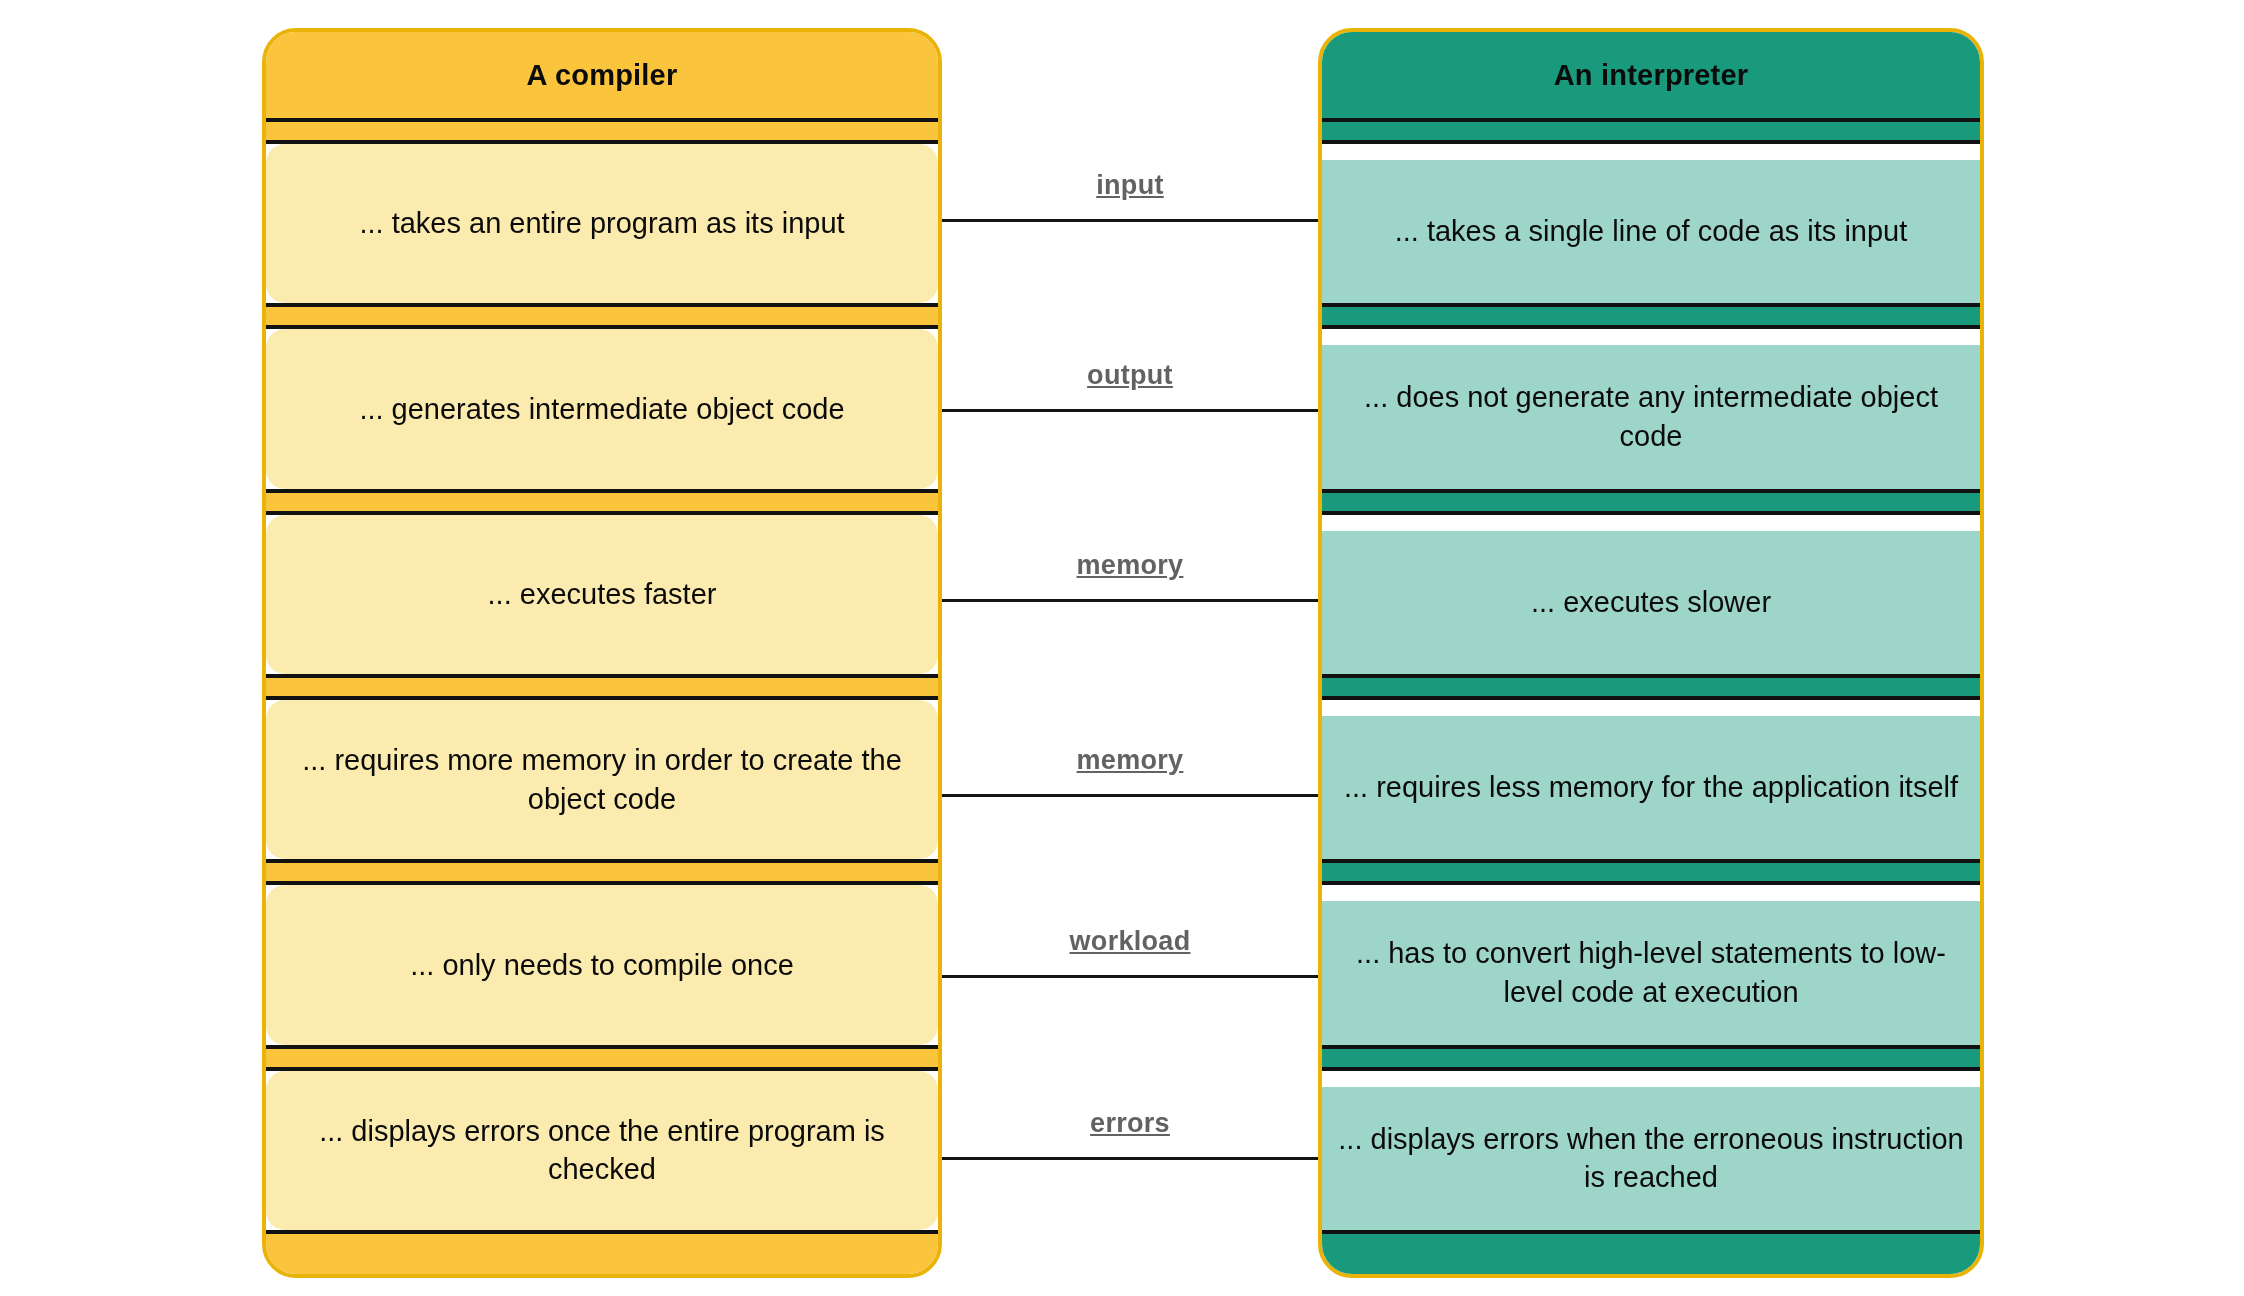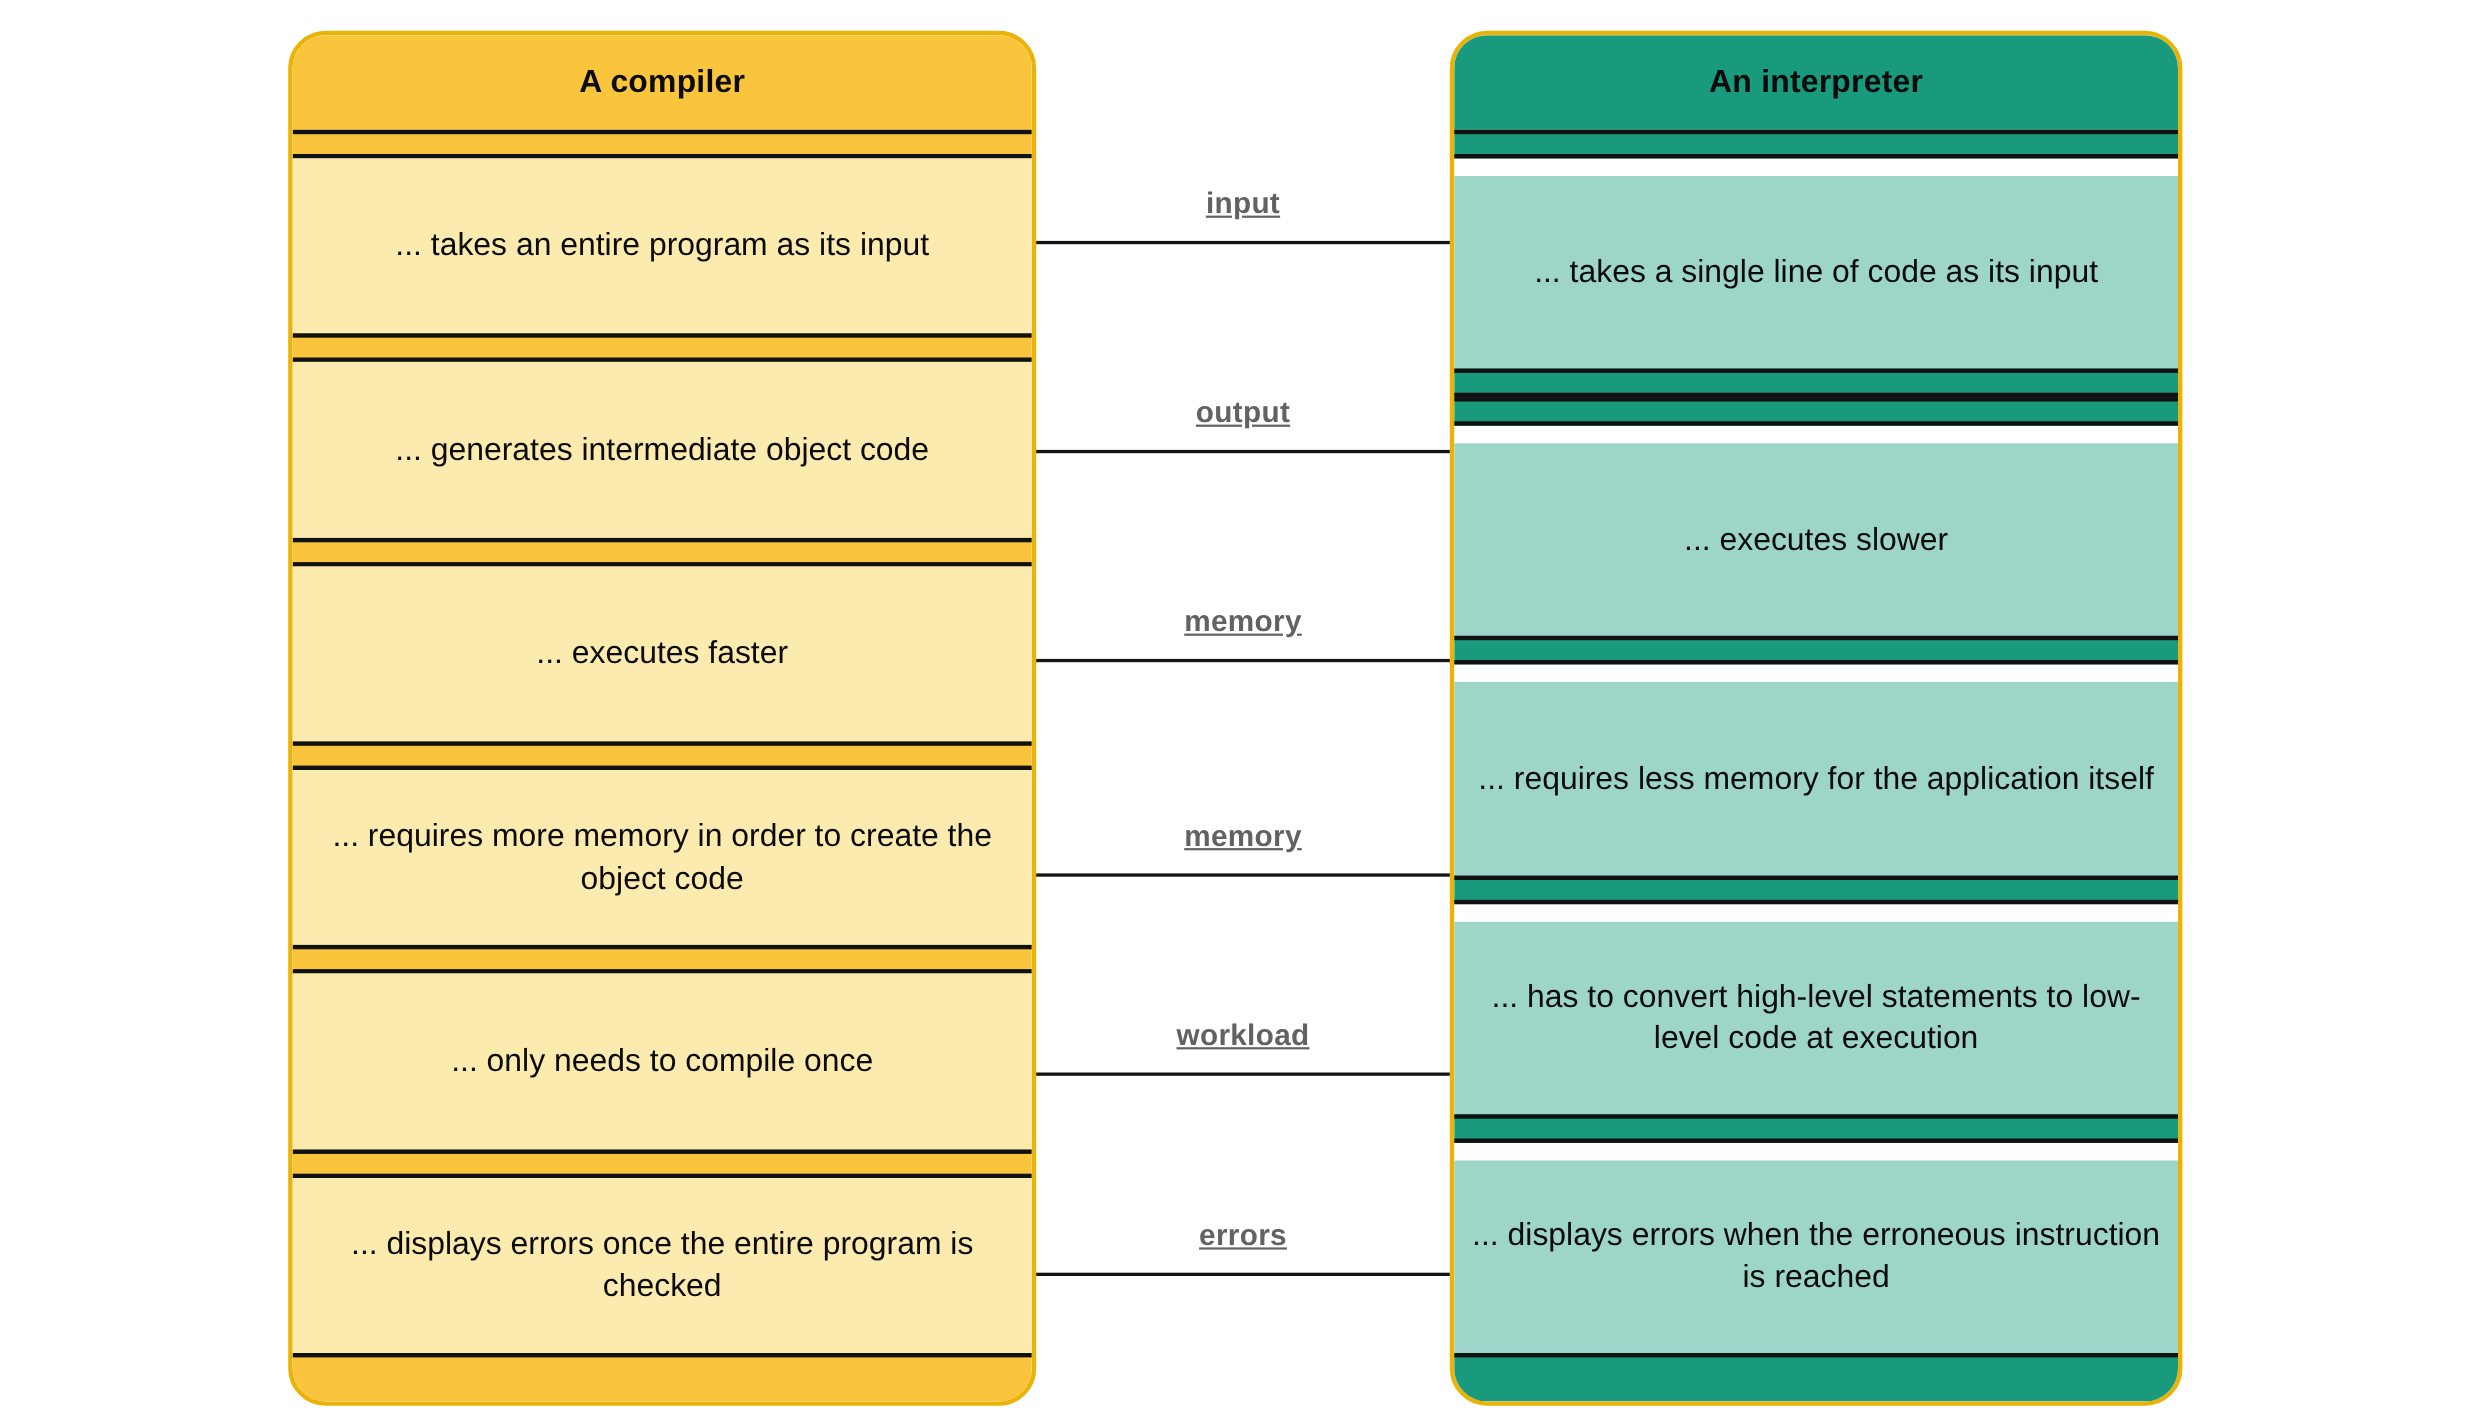--- a/index.html
+++ b/index.html
@@ -56,21 +56,21 @@
     padding: 6px 16px;
   }
   .footer-band {
     flex: 0 0 44px;
     border-top: 4px solid #111111;
   }
 
   
   .left .panel-header { background: #fac43c; }
   .left .sep          { background: #fac43c; }
-  .left .row          { background: #fcebae; }
+  .left .row          { background: #fcebae; border-radius: 19px; }
   .left .footer-band  { background: #fac43c; }
 
   
   .right .panel-header { background: #199a7d; }
   .right .sep          { background: #199a7d; }
   .right .row          { background: #9dd6c8; margin-top: 16px; }
   .right .footer-band  { background: #199a7d; }
 
   
   .connector {
@@ -121,20 +121,21 @@
     <div class="footer-band"></div>
   </div>
 
   <div class="panel right">
     <div class="panel-header">An interpreter</div>
 
     <div class="sep"></div>
     <div class="row">... takes a single line of code as its input</div>
 
     <div class="sep"></div>
+    <div class="row">... does not generate any intermediate object code</div>
 
     <div class="sep"></div>
     <div class="row">... executes slower</div>
 
     <div class="sep"></div>
     <div class="row">... requires less memory for the application itself</div>
 
     <div class="sep"></div>
     <div class="row">... has to convert high-level statements to low-level code at execution</div>
 

